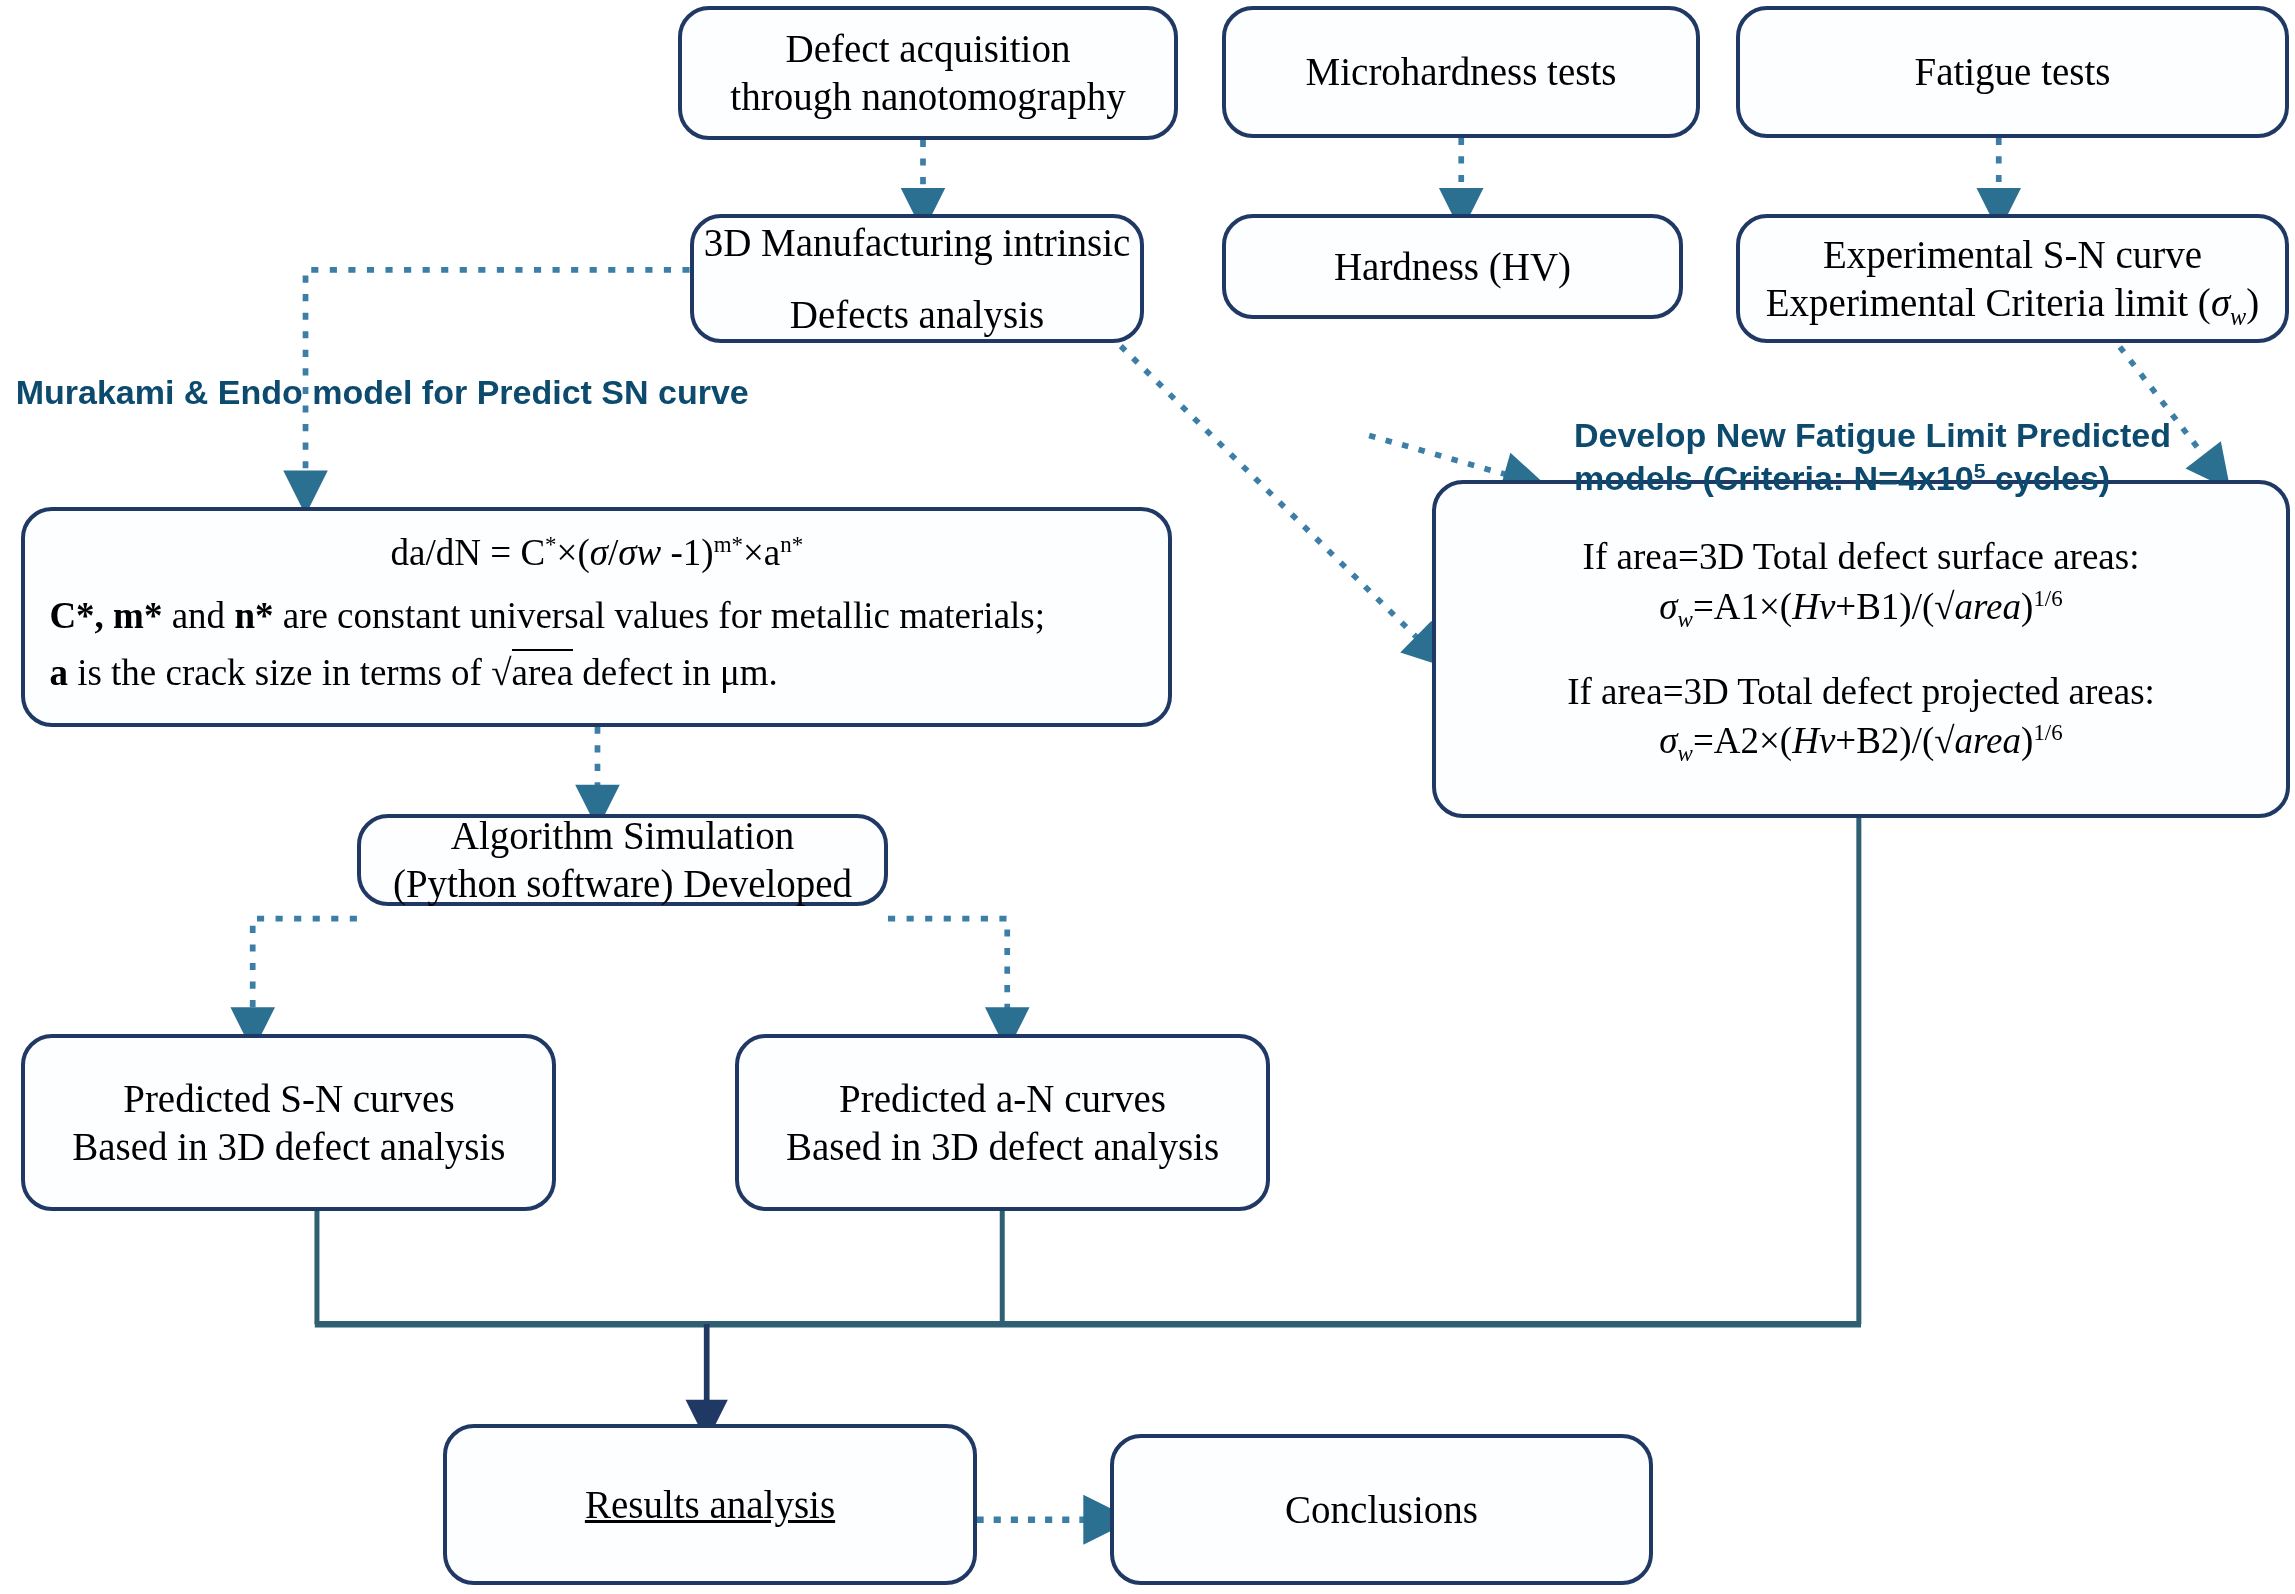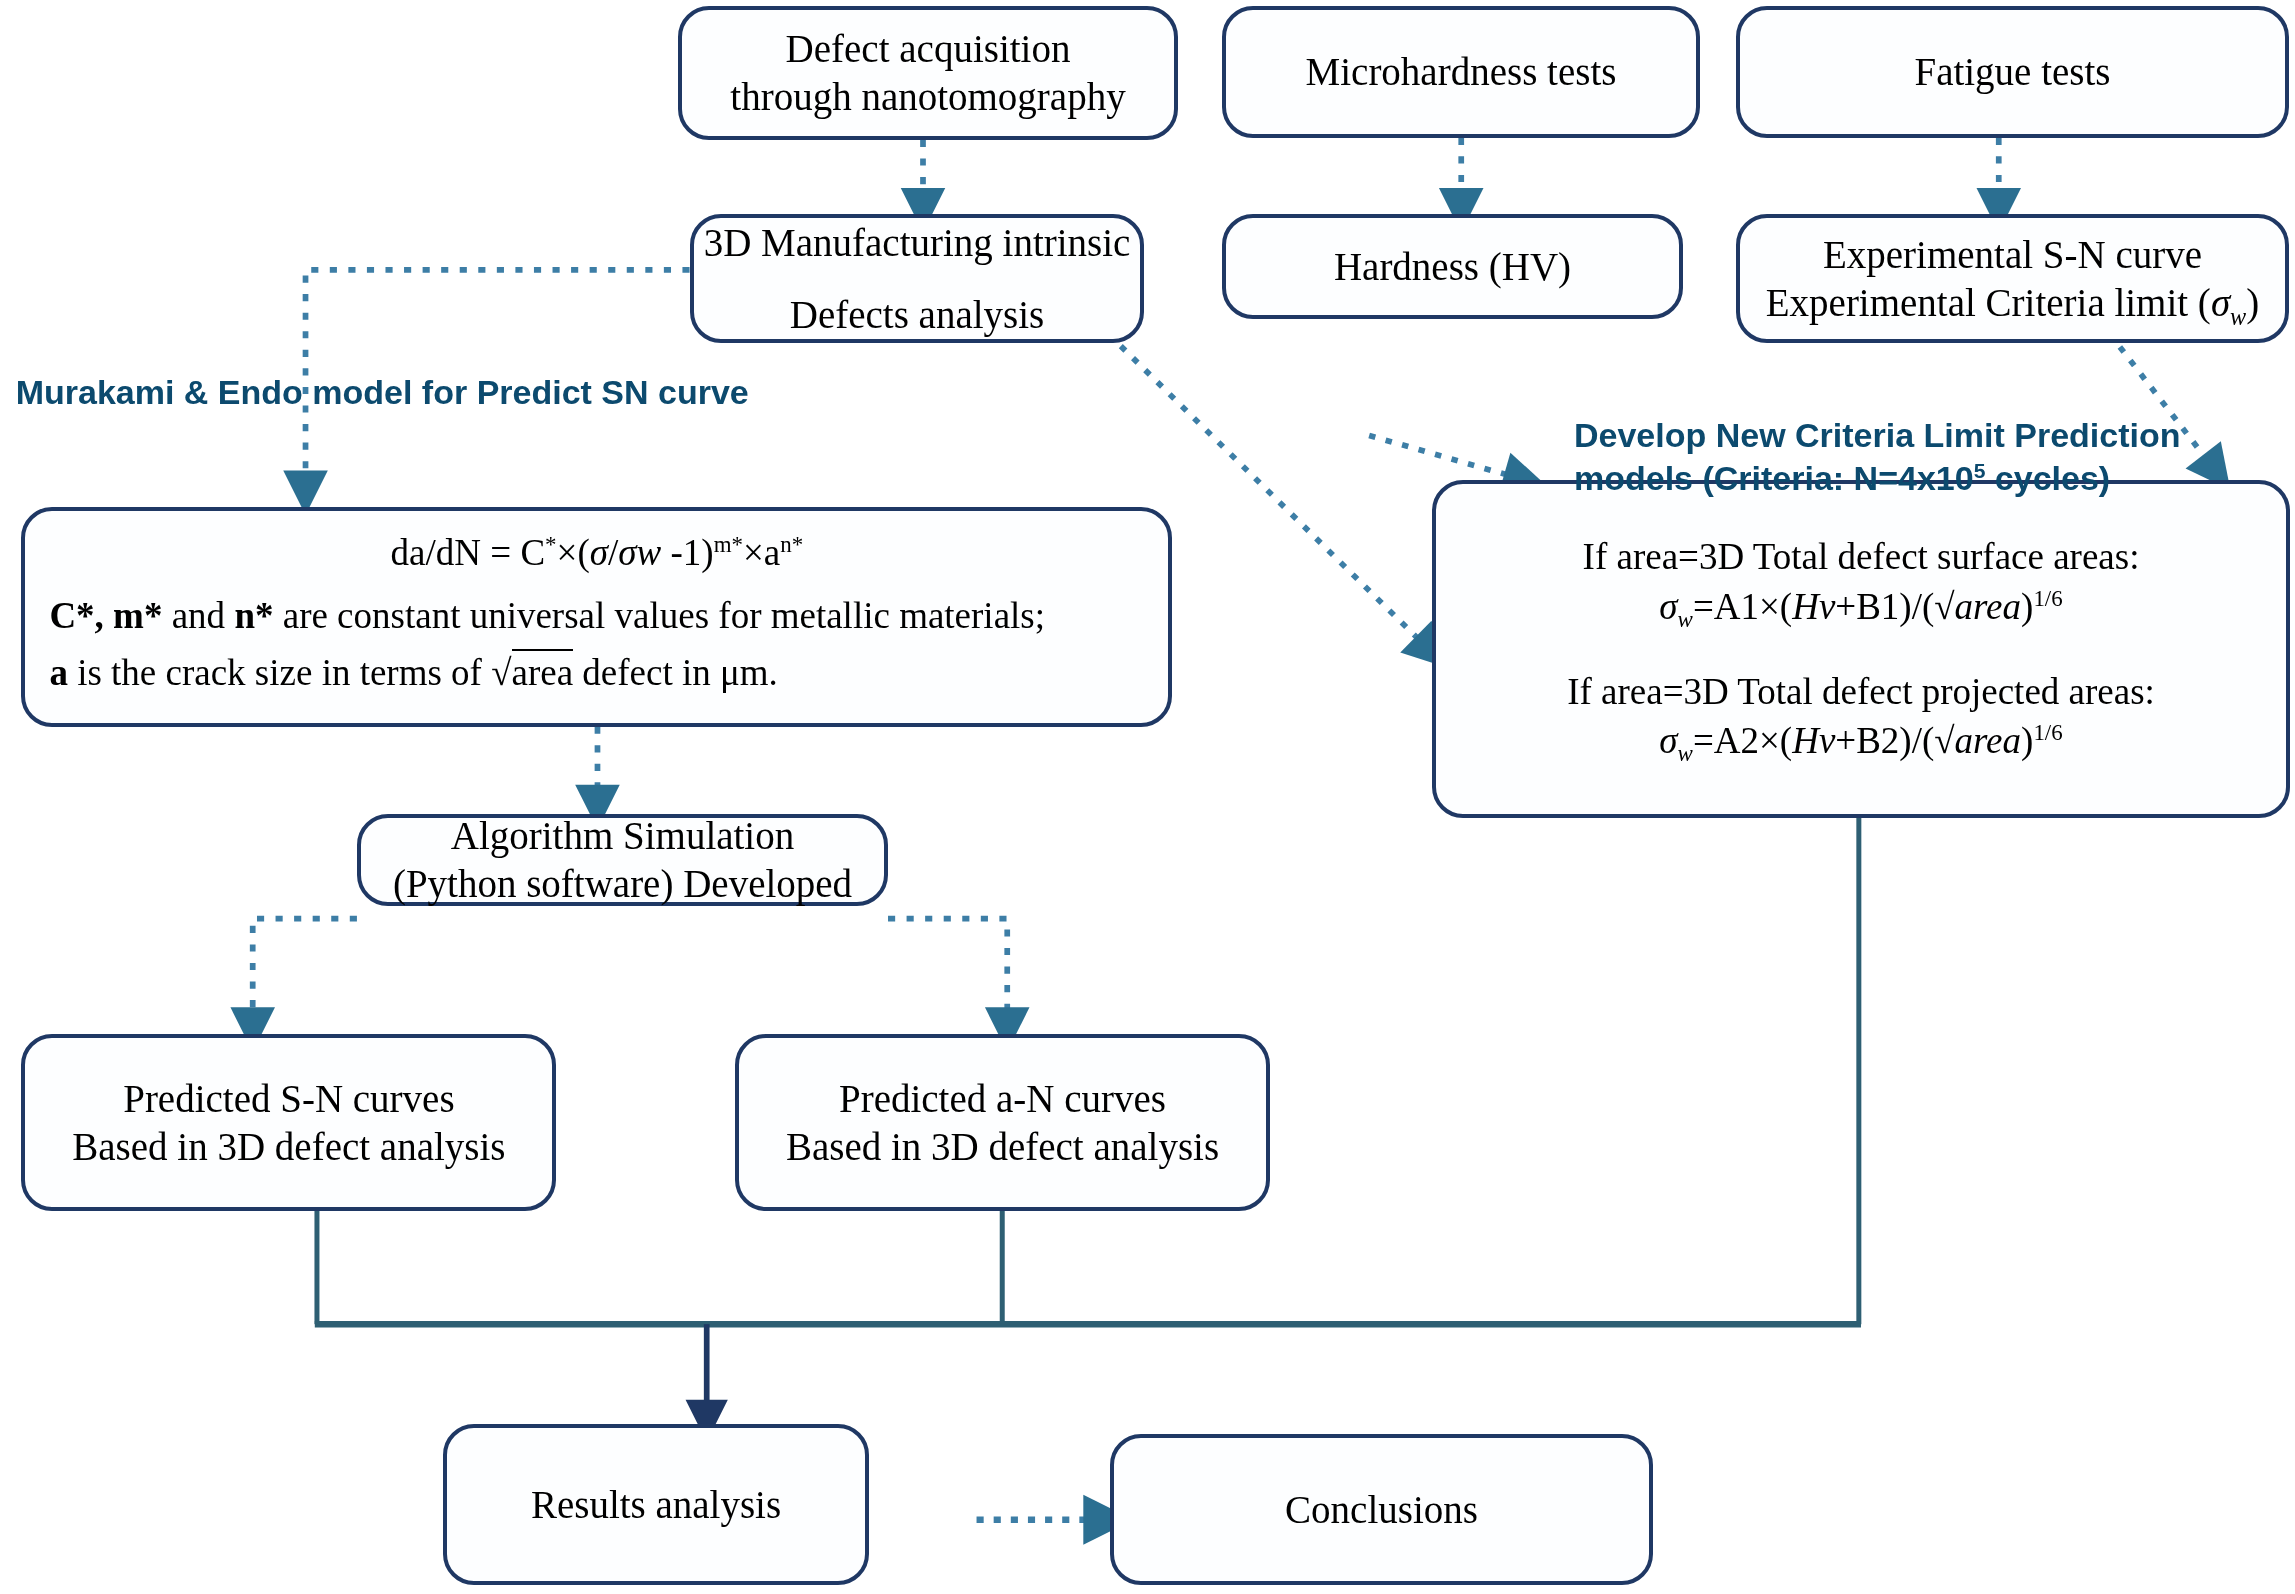--- a/index.html
+++ b/index.html
@@ -128,21 +128,21 @@
   </div>
 
   <div class="node" style="left:1736px; top:214px; width:553px; height:129px;">
     <span class="ln f-lg">Experimental S-N curve</span>
     <span class="ln f-lg nowrapline"><span>Experimental Criteria limit (</span><span class="math">σ</span><sub>w</sub><span>)</span></span>
   </div>
 
   <div class="heading" style="left:15.7px; top:371px; width:857px;">Murakami &amp; Endo model for Predict SN curve</div>
 
   <div class="heading" style="left:1574px; top:370px; width:685px; text-align:left;">
-    <span class="ln">Develop New Criteria Limit  Prediction</span>
+    <span class="ln">Develop New Fatigue Limit  Predicted</span>
     <span class="ln"><span>models (Criteria: N=4x10</span><sup>5</sup><span> cycles)</span></span>
   </div>
 
   <div class="node" style="left:21.4px; top:507px; width:1151px; height:220px; justify-content:flex-start; padding:18.6px 24px 0 24px; align-items:stretch;">
     <div class="f-fm" style="text-align:center; width:100%; margin-bottom:18.6px;">
       <span>da/dN = C</span><sup>*</sup><span>×(</span><span class="math">σ</span><span>/</span><span class="math">σw</span><span> -1)</span><sup>m*</sup><span>×a</span><sup>n*</sup>
     </div>
     <div class="f-fm" style="text-align:left; width:100%; margin-bottom:11.4px;">
       <b>C*, m*</b><span> and </span><b>n*</b><span> are constant universal values for metallic materials;</span>
     </div>
@@ -170,21 +170,21 @@
   <div class="node" style="left:21.4px; top:1034px; width:535px; height:177px;">
     <span class="ln f-lg">Predicted S-N curves</span>
     <span class="ln f-lg">Based in 3D defect analysis</span>
   </div>
 
   <div class="node" style="left:735px; top:1034px; width:535px; height:177px;">
     <span class="ln f-lg">Predicted a-N curves</span>
     <span class="ln f-lg">Based in 3D defect analysis</span>
   </div>
 
-  <div class="node" style="left:443px; top:1424px; width:426px; height:161px;">
+  <div class="node" style="left:443px; top:1424px; width:534px; height:161px;text-decoration:underline;">
     <span class="ln f-lg">Results analysis</span>
   </div>
 
   <div class="node" style="left:1110px; top:1434px; width:543px; height:151px;">
     <span class="ln f-lg">Conclusions</span>
   </div>
 
 </div>
 
 

